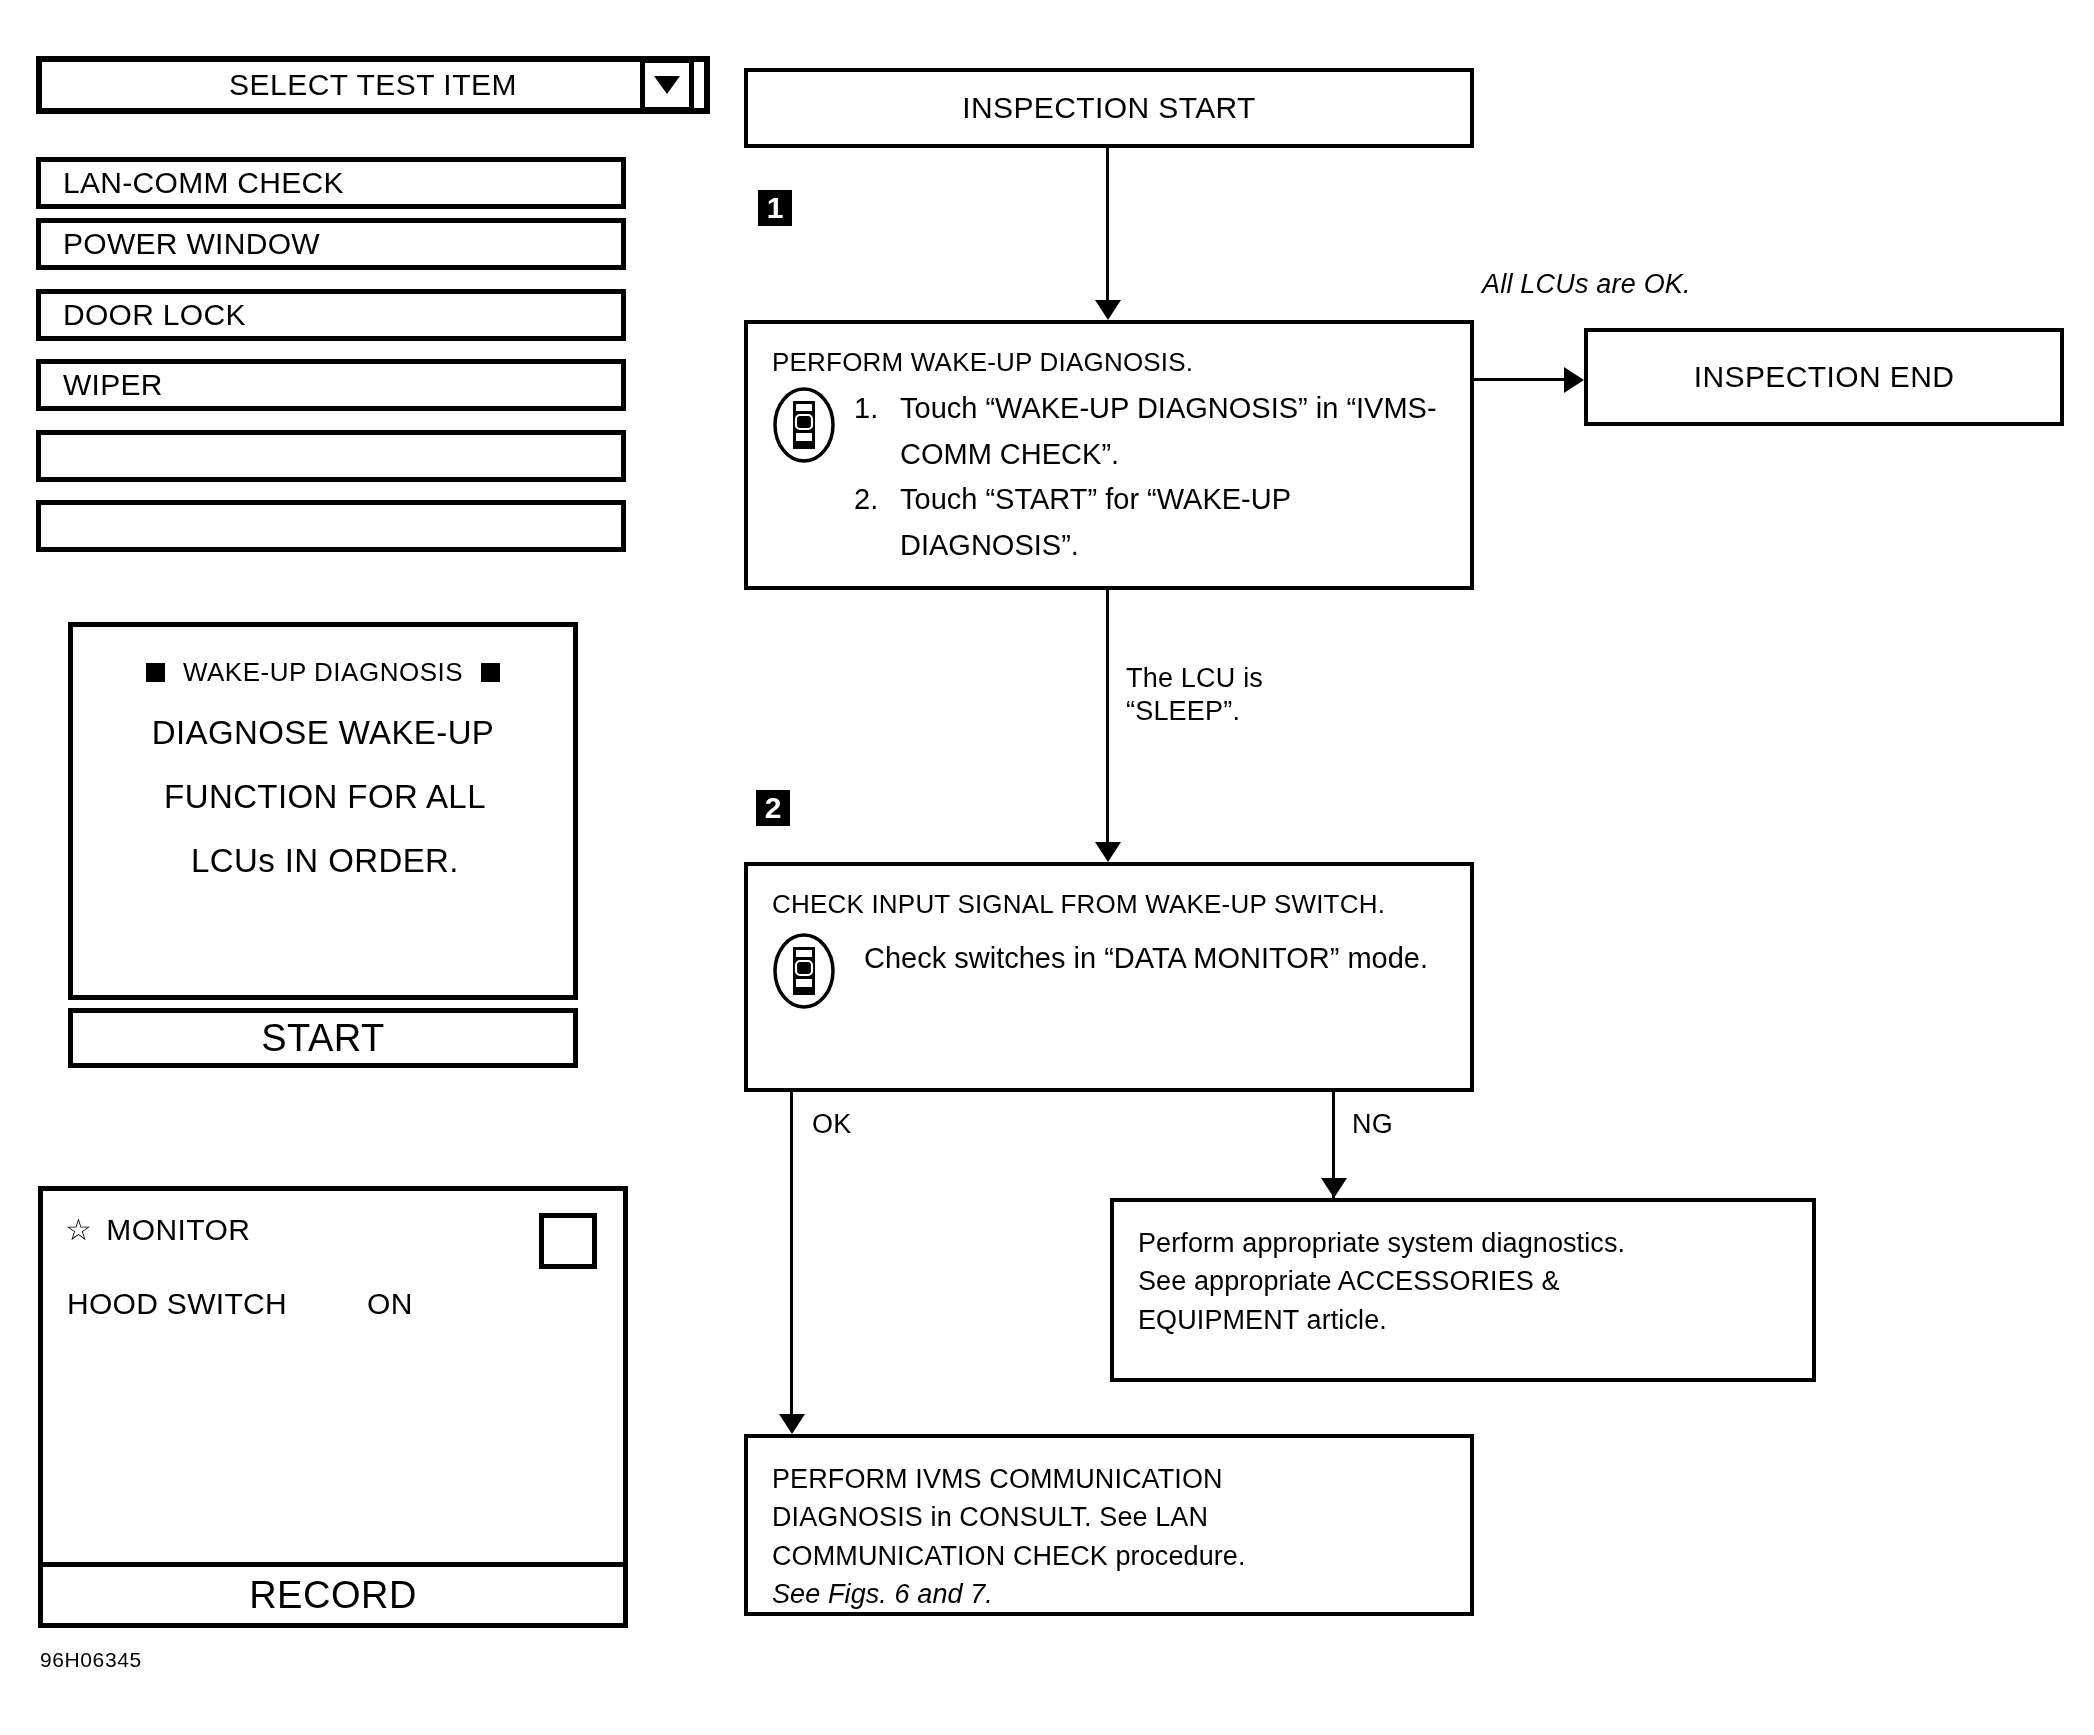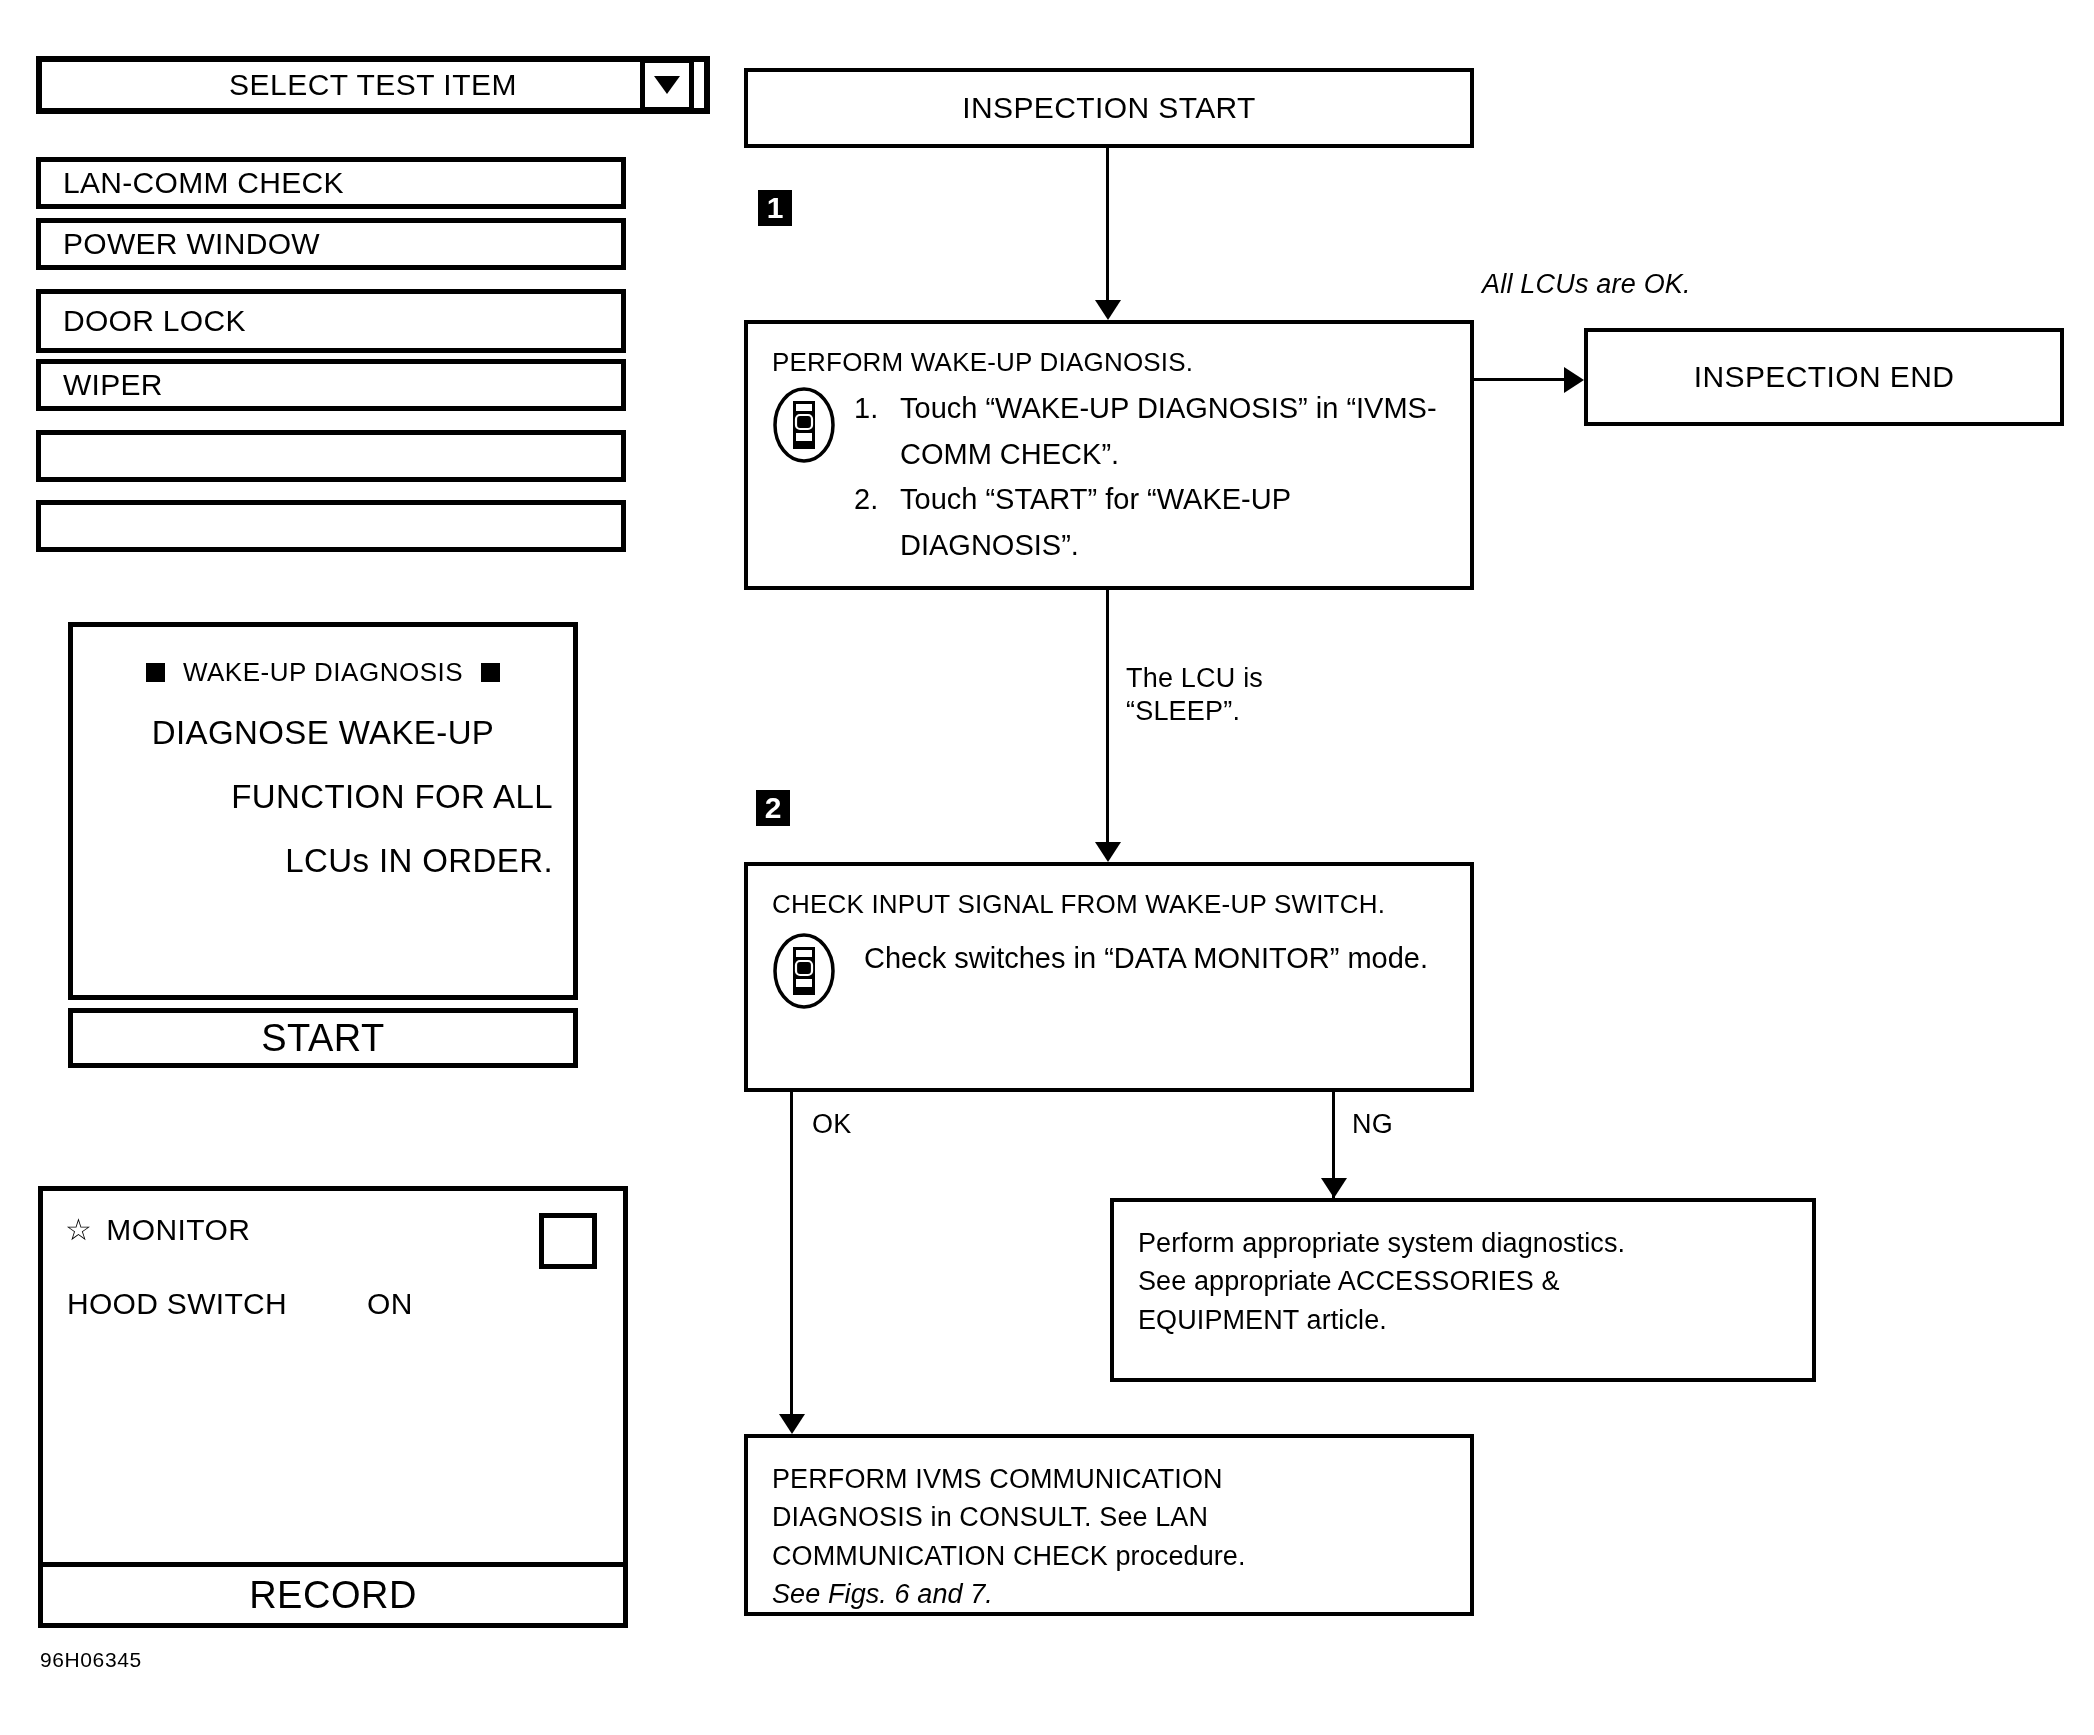--- a/index.html
+++ b/index.html
@@ -88,21 +88,21 @@
     white-space: nowrap;
   }
   .wake-touch .t-small { font-size: 24px; letter-spacing: 1px; }
   .wake-touch .t-big   { font-size: 38px; letter-spacing: 0.5px; margin-left: 16px; }
   .wake-line {
     font-size: 33px;
     letter-spacing: 0.4px;
     margin-top: 26px;
   }
   .wake-line.c { text-align: center; }
-  .wake-line.l { text-align: right; padding-left: 4px; }
+  .wake-line.l { text-align: center; padding-left: 4px; }
   .soft-btn {
     border: 5px solid #000;
     background: #fff;
     display: flex;
     align-items: center;
     justify-content: center;
     font-size: 38px;
     letter-spacing: 0.5px;
   }
 
@@ -239,21 +239,21 @@
     <span class="dd-tri"></span>
   </span>
 </div>
 
 <div class="abs menu-row" style="left:36px; top:157px; width:590px; height:52px;">
   <span>LAN-COMM CHECK</span>
 </div>
 <div class="abs menu-row" style="left:36px; top:218px; width:590px; height:52px;">
   <span>POWER WINDOW</span>
 </div>
-<div class="abs menu-row" style="left:36px; top:289px; width:590px; height:64px;">
+<div class="abs menu-row" style="left:36px; top:289px; width:590px; height:52px;">
   <span>DOOR LOCK</span>
 </div>
 <div class="abs menu-row" style="left:36px; top:359px; width:590px; height:52px;">
   <span>WIPER</span>
 </div>
 <div class="abs menu-row" style="left:36px; top:430px; width:590px; height:52px;">
   <span></span>
 </div>
 <div class="abs menu-row" style="left:36px; top:500px; width:590px; height:52px;">
   <span></span>

